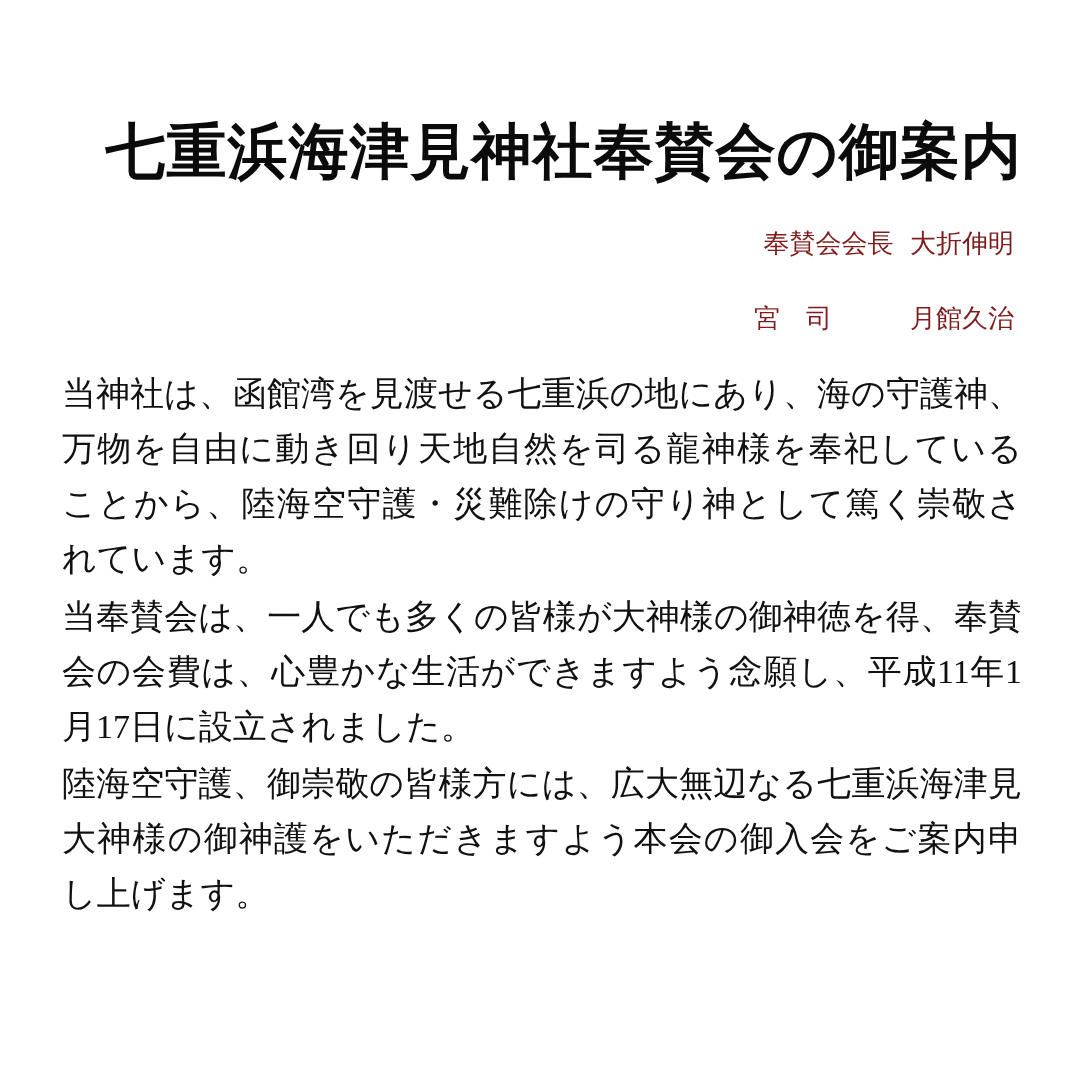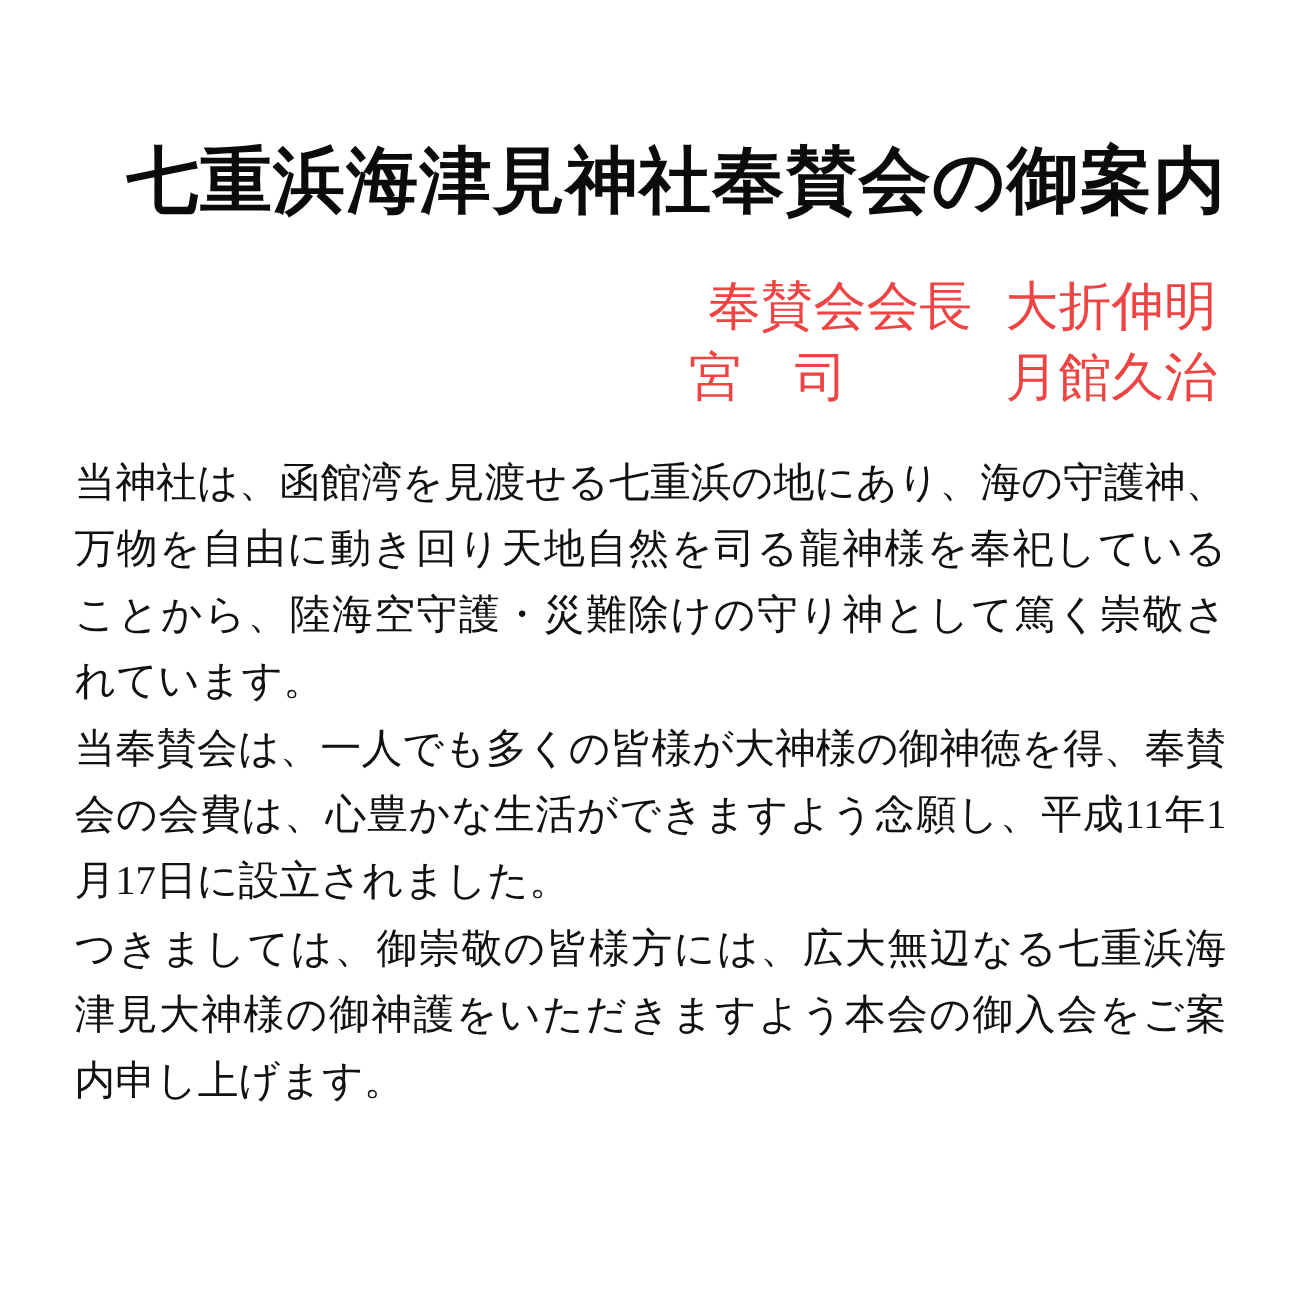--- a/index.html
+++ b/index.html
@@ -31,24 +31,25 @@
     line-height: 1.1;
     color: #0b0b0b;
     white-space: nowrap;
   }
   .signatures {
     margin-top: 42px;
     text-align: right;
     padding-right: 8px;
   }
   .sig-line {
-    font-size: 44px;
+    font-size: 26px;
     line-height: 1.35;
-    color: #ef4444;
+    color: #7f1d1d;
     white-space: pre;
+    margin-top: 40px;
   }
   .body-copy {
     margin-top: 30px;
   }
   .para {
     font-size: 34px;
     line-height: 1.62;
     color: #111111;
     text-align: justify;
     text-justify: inter-character;
@@ -64,16 +65,16 @@
   <h1 class="doc-title">七重浜海津見神社奉賛会の御案内</h1>
 
   <div class="signatures">
     <div class="sig-line">奉賛会会長  大折伸明</div>
     <div class="sig-line">宮　司　　　月館久治</div>
   </div>
 
   <div class="body-copy">
     <p class="para">当神社は、函館湾を見渡せる七重浜の地にあり、海の守護神、万物を自由に動き回り天地自然を司る龍神様を奉祀していることから、陸海空守護・災難除けの守り神として篤く崇敬されています。</p>
     <p class="para">当奉賛会は、一人でも多くの皆様が大神様の御神徳を得、奉賛会の会費は、心豊かな生活ができますよう念願し、平成11年1月17日に設立されました。</p>
-    <p class="para">つきましては、御崇敬の皆様方には、広大無辺なる七重浜海津見大神様の御神護をいただきますよう本会の御入会をご案内申し上げます。</p>
+    <p class="para">陸海空守護、御崇敬の皆様方には、広大無辺なる七重浜海津見大神様の御神護をいただきますよう本会の御入会をご案内申し上げます。</p>
   </div>
 
 </div>
 
 </body></html>

